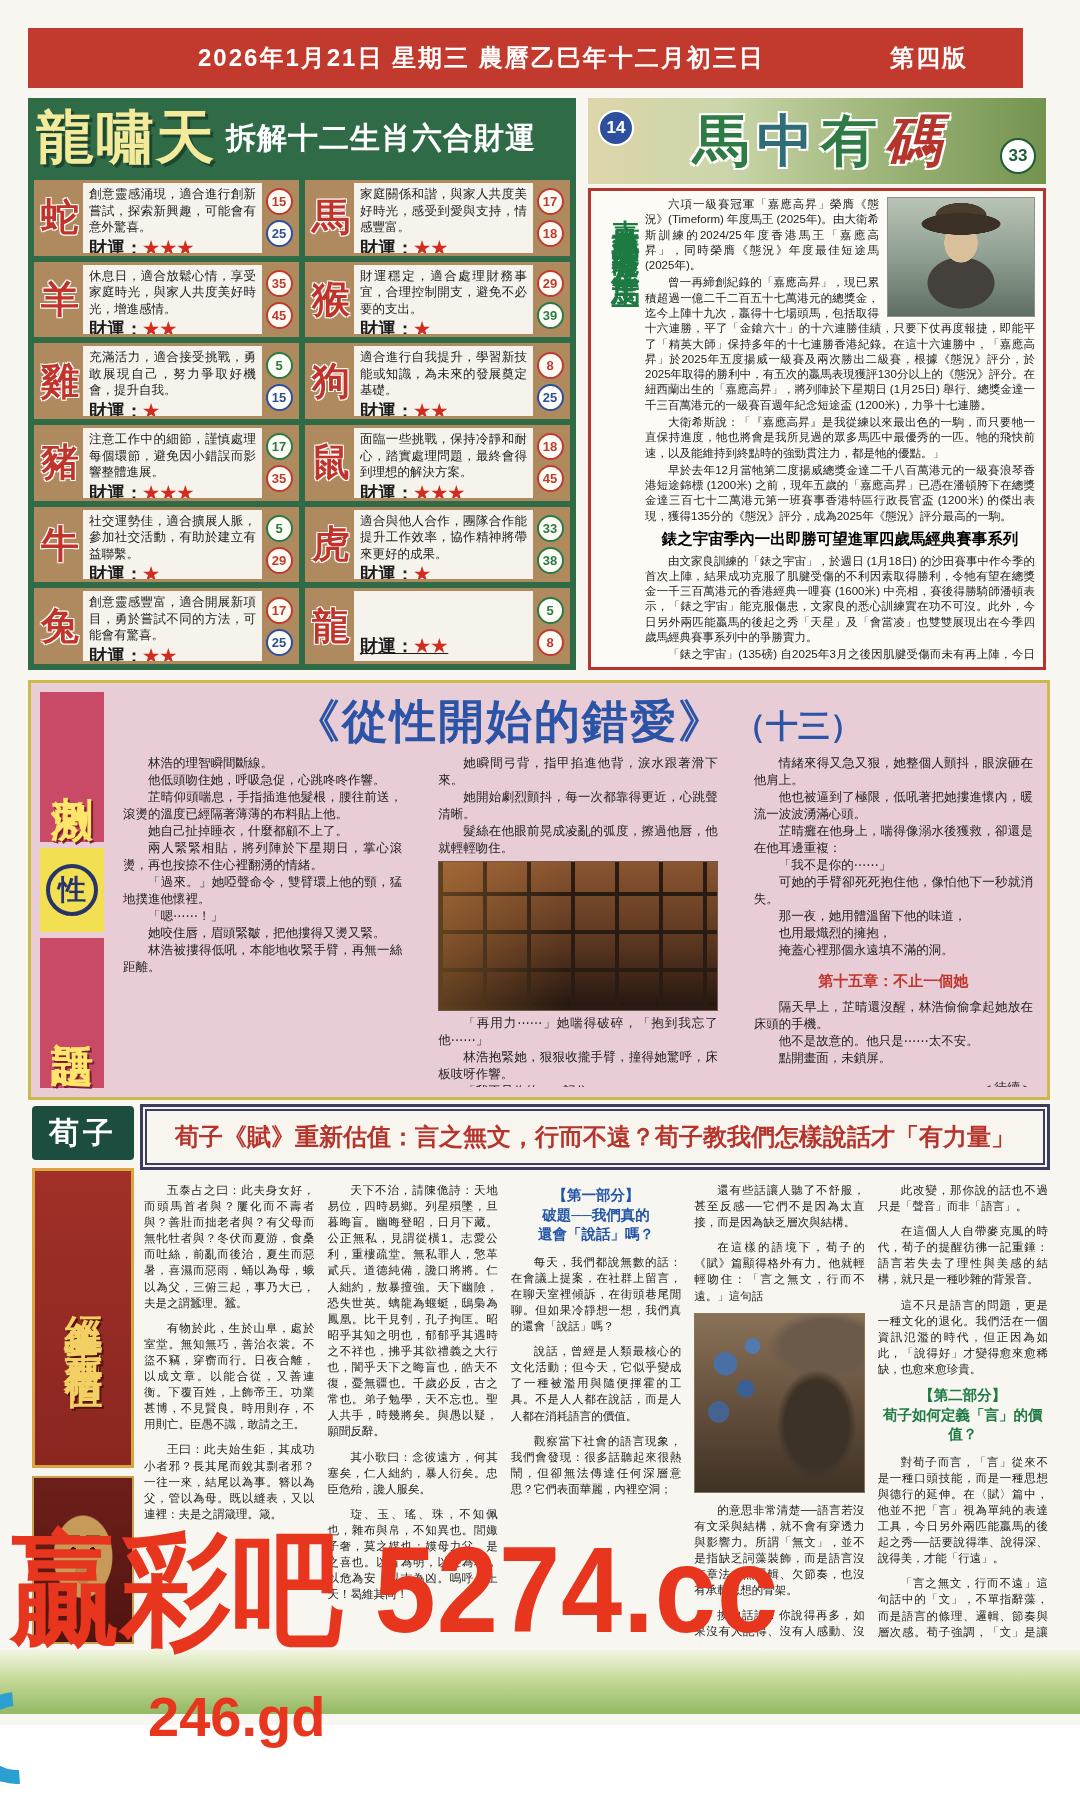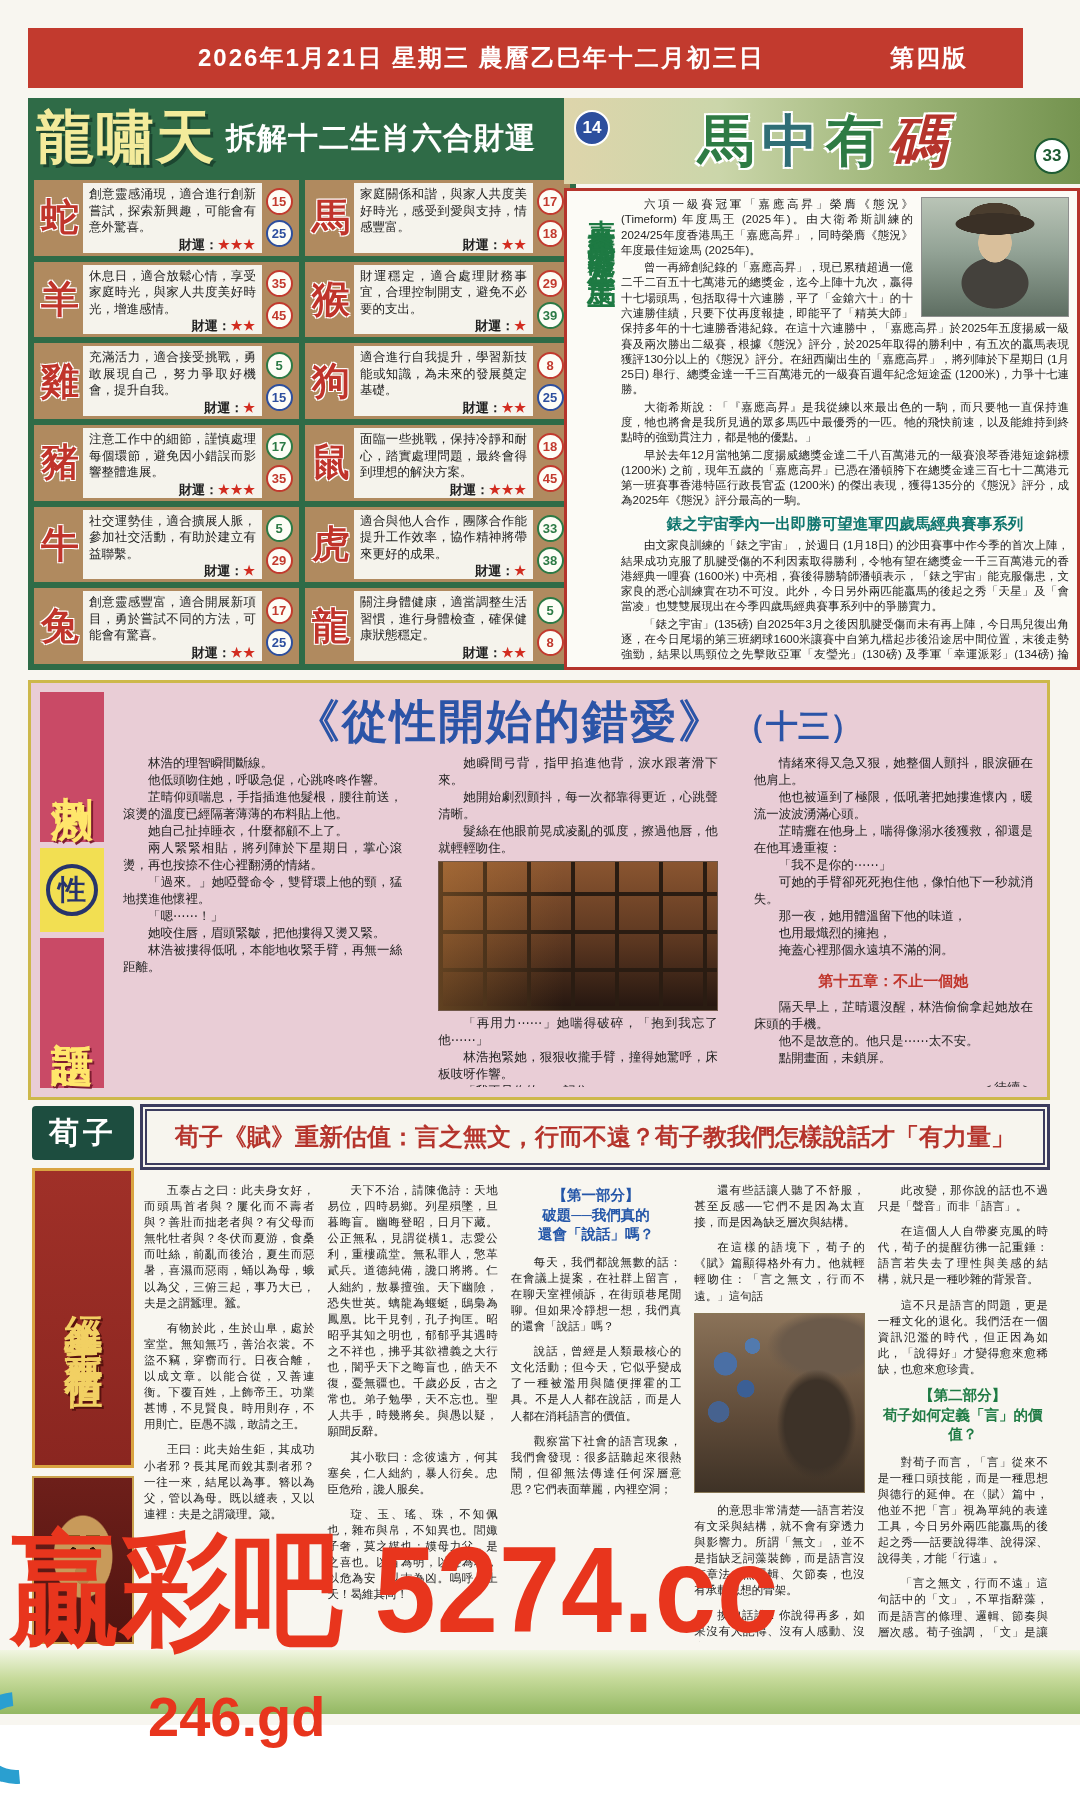--- a/index.html
+++ b/index.html
@@ -26,48 +26,48 @@
   .ztitle .big { font-size:58px; font-weight:900; color:#f3eb9b; text-shadow:3px 3px 0 #1c4630; letter-spacing:2px; white-space:nowrap; }
   .ztitle .sub { font-size:30px; color:#fff; font-weight:900; margin-left:10px; letter-spacing:1px; white-space:nowrap; }
   .zgrid { position:absolute; top:82px; left:6px; right:6px; bottom:6px; display:flex; flex-direction:column; gap:6px; }
   .zrow { flex:1; display:flex; gap:6px; min-height:0; }
   .zcell { flex:1; background:#b08a5f; display:flex; padding:3px; min-width:0; }
   .zsign { width:46px; display:flex; align-items:center; justify-content:center;
            font-size:38px; font-weight:900; color:#c0342b;
            text-shadow:1px 1px 0 #fff,-1px -1px 0 #fff,1px -1px 0 #fff,-1px 1px 0 #fff; }
   .zbody { flex:1; background:#f5f3ec; padding:3px 6px; display:flex; flex-direction:column; min-width:0; overflow:hidden; }
   .ztext { font-size:12.5px; line-height:1.32; color:#1d1d1d; text-align:justify; }
-  .zfate { margin-top:auto; text-align:right; font-size:13px; font-weight:bold; color:#1d1d1d; }
+  .zfate { margin-top:auto; font-size:18px; font-weight:bold; color:#1d1d1d;text-decoration:underline; }
   .zfate .stars { color:#d22c20; letter-spacing:1px; }
   .znums { width:34px; display:flex; flex-direction:column; align-items:center; justify-content:space-evenly; }
   .ball { width:27px; height:27px; border-radius:50%; background:#fdfdf6; display:flex; align-items:center; justify-content:center;
           font-size:13px; font-weight:bold; border:2px solid; }
   .b-red   { color:#c23a2e; border-color:#c23a2e; }
   .b-blue  { color:#2d4f9e; border-color:#2d4f9e; }
   .b-green { color:#2c7a45; border-color:#2c7a45; }
 
   
-  .rsec { position:absolute; left:564px; top:98px; width:516px; height:572px; }
+  .rsec { position:absolute; left:588px; top:98px; width:458px; height:572px; }
   .rbanner { height:86px; position:relative; display:flex; align-items:center; justify-content:center; gap:10px;
              background:linear-gradient(90deg,#ded5ab 0%,#cbd6aa 30%,#a3b97e 60%,#74934f 100%); }
   .rtitle { display:flex; gap:8px; }
   .rtitle span { font-size:56px; font-weight:900; line-height:1;
                  text-shadow:2px 2px 0 #fff,-2px -2px 0 #fff,2px -2px 0 #fff,-2px 2px 0 #fff; }
   .tc0 { color:#2e7b44; } .tc1 { color:#2f6e76; } .tc2 { color:#2e7b44; } .tc3 { color:#b5342c; font-style:italic; }
   .hball { position:absolute; width:36px; height:36px; border-radius:50%; display:flex; align-items:center; justify-content:center;
            font-weight:bold; font-size:17px; }
   .hball.left  { left:10px; top:12px; background:#2d4f9e; color:#fff; border:2px solid #fff; }
   .hball.right { right:10px; bottom:10px; background:#fff; color:#1e5c33; border:2px solid #1e5c33; }
   .rbox { position:absolute; top:90px; left:0; right:0; bottom:0; border:3px solid #b5342c; background:#fcfbf6;
           display:flex; padding:6px 4px 6px 6px; overflow:hidden; }
   .vhead { writing-mode:vertical-rl; text-orientation:upright; font-size:28px; font-weight:900; color:#1e7a43;
            letter-spacing:5px; line-height:1.15; width:44px; }
   .rcontent { flex:1; padding:0 4px; font-size:11.5px; line-height:1.33; color:#222; text-align:justify; overflow:hidden; }
   .rcontent p { margin:0 0 2px; text-indent:2em; }
-  .rcontent .h { color:#0f766e; font-weight:bold; font-size:15.5px; text-align:center; margin:5px 0 4px; text-indent:0; }
+  .rcontent .h { color:#000000; font-weight:bold; font-size:15.5px; text-align:center; margin:5px 0 4px; text-indent:0; }
   .trainer { float:right; width:148px; height:120px; margin:0 0 4px 8px; border:1px solid #8f8f8f;
      background:
        radial-gradient(ellipse 40px 11px at 50% 22%, #3a3026 97%, transparent),
        radial-gradient(ellipse 26px 13px at 50% 15%, #4a3d2e 97%, transparent),
        radial-gradient(ellipse 17px 20px at 50% 38%, #d9bf9b 97%, transparent),
        radial-gradient(ellipse 34px 26px at 50% 72%, #44413c 97%, transparent),
        linear-gradient(180deg,#b9c4b6 0%,#93a396 45%,#5e6e62 100%); }
 
   
   .ssec { position:absolute; left:28px; top:680px; width:1022px; height:420px;
@@ -288,21 +288,20 @@
               <div class="zfate">財運：<span class="stars">★★</span></div>
             </div>
             <div class="znums">
               <div class="ball b-red">17</div>
               <div class="ball b-blue">25</div>
             </div>
           </div>
           <div class="zcell">
             <div class="zsign">龍</div>
             <div class="zbody">
-              <div class="ztext">關注身體健康，適當調整生活習慣，進行身體檢查，確保健康狀態穩定。</div>
               <div class="zfate">財運：<span class="stars">★★</span></div>
             </div>
             <div class="znums">
               <div class="ball b-green">5</div>
               <div class="ball b-red">8</div>
             </div>
           </div>
         </div>
       </div>
   </section>

